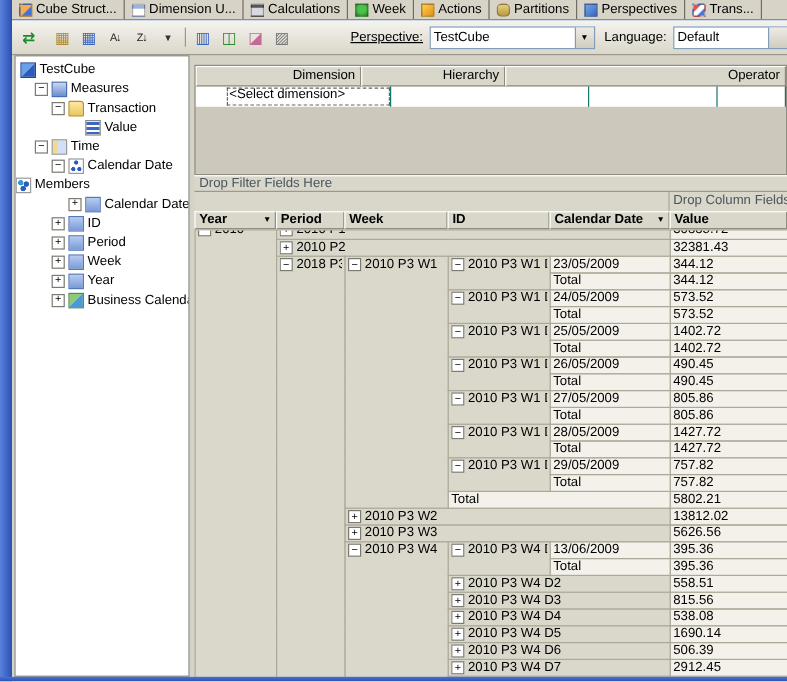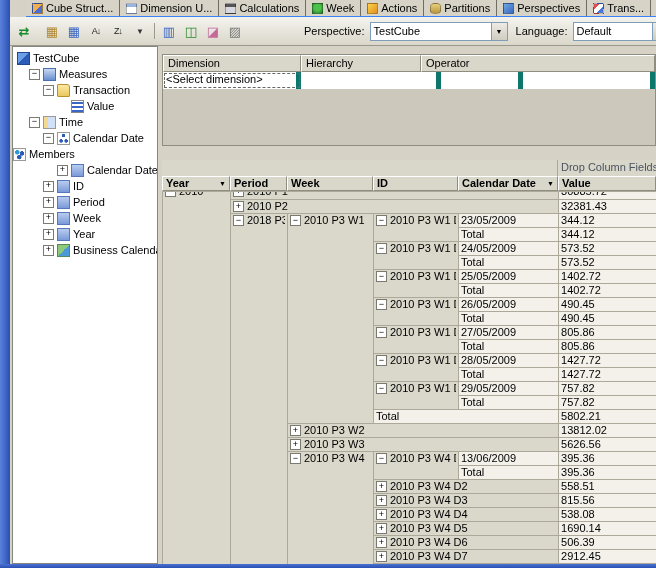--- a/index.html
+++ b/index.html
@@ -1,21 +1,21 @@
 <!DOCTYPE html>
 <html><head>
 <meta charset="utf-8">
 <style>
   html,body{margin:0;padding:0;}
   #app{position:relative;width:656px;height:568px;background:#D6D3C6;font-family:"Liberation Sans","DejaVu Sans",sans-serif;font-size:11px;color:#000;overflow:hidden;}
   
   .left-strip{position:absolute;left:0;top:0;bottom:0;width:10px;background:linear-gradient(90deg,#5A82DC,#2A4FB4);}
   .bottom-strip{position:absolute;left:0;right:0;bottom:0;height:4px;background:linear-gradient(#4A72D0,#2A4FB4);z-index:50;}
   
-  .tabbar{position:absolute;left:10px;top:0;right:0;height:16px;background:#D7D4C7;border-bottom:1px solid #3b82f6;display:flex;overflow:hidden;margin-left:16px;}
+  .tabbar{position:absolute;left:10px;top:0;right:0;height:16px;background:#D7D4C7;border-bottom:1px solid #3b82f6;display:flex;overflow:hidden;}
   .tab{display:flex;align-items:center;gap:3px;padding:0 6px;border-right:1px solid #6F6D63;white-space:nowrap;cursor:default;}
   .ti{width:11px;height:11px;flex:none;border:1px solid rgba(0,0,0,.3);box-sizing:border-box;}
   .ti-cube{background:linear-gradient(135deg,#F0B050 55%,#4A6FD4 55%);}
   .ti-dimension{background:linear-gradient(#9AB4E0 35%,#fff 35%);}
   .ti-calc{background:linear-gradient(#555 30%,#D8D8E0 30%);}
   .ti-kpi{background:radial-gradient(circle at 50% 40%,#4CC24C 45%,#2A7A2A);}
   .ti-actions{background:linear-gradient(135deg,#FFD24A,#E09020);}
   .ti-partitions{background:linear-gradient(#E8D080,#B89840);border-radius:45%/30%;}
   .ti-persp{background:linear-gradient(135deg,#70A8E0,#3A66C4);}
   .ti-trans{background:linear-gradient(135deg,#E05050 33%,#fff 33% 66%,#4A78D8 66%);}
@@ -27,21 +27,21 @@
   .ic{font-size:13px;line-height:13px;}
   .ic-reconnect{color:#1A8A2A;font-weight:bold;}
   .ic-process{color:#B08830;}
   .ic-grid{color:#3A66C4;}
   .ic-sort{font-size:9px;letter-spacing:-1px;color:#222;}
   .ic-filter{font-size:8px;color:#333;}
   .ic-table{color:#3A66C4;}
   .ic-empty{color:#2E8B2E;}
   .ic-clear{color:#C46A9A;}
   .ic-design{color:#777;}
-  .tlabel{margin-left:58px;white-space:nowrap;}
+  .tlabel{margin-left:46px;white-space:nowrap;text-decoration:underline;}
   .tlabel2{margin-left:8px;white-space:nowrap;}
   .combo{display:flex;align-items:center;height:19px;background:#fff;border:1px solid #7F9DB9;box-sizing:border-box;margin-left:5px;flex:none;}
   .combo .ctxt{flex:1;padding-left:3px;white-space:nowrap;overflow:hidden;}
   .combo .cbtn{width:16px;height:100%;background:linear-gradient(#EDEBE4,#CFCCC0);border-left:1px solid #7F9DB9;display:flex;align-items:center;justify-content:center;font-size:7px;box-sizing:border-box;}
   .combo-persp{width:138px;}
   .combo-lang{width:96px;}
   
   .tree{position:absolute;left:12px;top:46px;width:146px;bottom:4px;background:#fff;border:1px solid #848681;box-sizing:border-box;overflow:hidden;padding-top:3px;}
   .trow{height:16px;display:flex;align-items:center;gap:3px;white-space:nowrap;cursor:default;}
   .tbox,.eb{width:9px;height:9px;border:1px solid #7B7A70;background:#fff;display:inline-flex;align-items:center;justify-content:center;font-size:9px;line-height:9px;flex:none;box-sizing:content-box;}
@@ -54,24 +54,24 @@
   .tic-value{background:repeating-linear-gradient(0deg,#3A66C4 0 2px,#fff 2px 4px);border:1px solid #888;}
   .tic-dim{background:linear-gradient(90deg,#F6D990 40%,#CFE0F8 40%);border:1px solid #999;}
   .tic-hier{background:radial-gradient(circle at 50% 22%,#2D5BB8 1.5px,transparent 2px),radial-gradient(circle at 28% 72%,#2D5BB8 1.5px,transparent 2px),radial-gradient(circle at 74% 72%,#2D5BB8 1.5px,transparent 2px),#fff;border:1px solid #999;}
   .tic-members{background:radial-gradient(circle at 30% 30%,#2D9BD8 2px,transparent 2.5px),radial-gradient(circle at 72% 40%,#2D5BB8 2px,transparent 2.5px),radial-gradient(circle at 48% 74%,#2D5BB8 2px,transparent 2.5px),#fff;border:1px solid #999;}
   .tic-attr{background:linear-gradient(#B8CCF0,#7A9AD8);border:1px solid #5578B8;}
   .tic-bizcal{background:linear-gradient(135deg,#8EC87A 50%,#4A9AD8 50%);border:1px solid #55885A;}
   
   .rpane{position:absolute;left:162px;top:46px;right:0;bottom:4px;}
   .fg{position:absolute;left:0;top:8px;width:494px;height:92px;background:#CCC9BC;border:1px solid #8F8D80;box-sizing:border-box;overflow:hidden;}
   .fg-hdr{display:flex;height:17px;}
-  .fg-h{background:#D9D6CA;border:1px solid;border-color:#FFF #8F8D80 #8F8D80 #FFF;padding:1px 4px;box-sizing:border-box;white-space:nowrap;overflow:hidden;flex:none;}
+  .fg-h{background:#D9D6CA;border:1px solid;border-color:#FFF #8F8D80 #8F8D80 #FFF;padding:1px 4px;box-sizing:border-box;white-space:nowrap;overflow:hidden;flex:none;text-align:right;}
   .fg-h:last-child{flex:1;}
   .fg-row{display:flex;height:17px;background:#fff;}
-  .fg-c{box-sizing:border-box;border-right:5px solid #0f766e;padding:1px 3px;white-space:nowrap;overflow:hidden;flex:none;}
+  .fg-c{box-sizing:border-box;border-right:1px solid #0f766e;padding:1px 3px;white-space:nowrap;overflow:hidden;flex:none;margin-left:25px;}
   .fg-sel{outline:1px dashed #666;outline-offset:-2px;}
   .dfb{position:absolute;left:0;top:100px;width:494px;height:14px;background:#D9D6CA;border-top:1px solid #fff;border-bottom:1px solid #9B998C;box-sizing:border-box;color:#4A5560;padding-left:4px;line-height:12px;white-space:nowrap;overflow:hidden;}
   .dcs{position:absolute;left:0;top:114px;width:494px;height:16px;background:#D9D6CA;display:flex;box-sizing:border-box;}
   .dcs-spacer{width:396px;border-right:1px solid #ABA89B;box-sizing:border-box;flex:none;}
   .dcs-txt{flex:1;color:#4A5560;line-height:15px;padding-left:3px;white-space:nowrap;overflow:hidden;}
   .phdr{position:absolute;left:0;top:130px;width:494px;height:15px;display:flex;}
   .ph{background:#D9D6CA;border:1px solid;border-color:#FFF #8F8D80 #8F8D80 #FFF;box-sizing:border-box;padding:0 3px;font-weight:bold;line-height:13px;display:flex;align-items:center;flex:none;white-space:nowrap;overflow:hidden;}
   .ph .arr{margin-left:auto;font-size:7px;}
   .pbody{position:absolute;left:0;top:145px;width:494px;bottom:0;overflow:hidden;background:#CCC9BC;}
   table.pt{border-collapse:collapse;table-layout:fixed;width:494px;}
@@ -244,20 +244,21 @@
         <div class="fg-h" style="width:82px">Operator</div>
       </div>
       <div class="fg-row">
         <div class="fg-c fg-sel" style="width:138px">&lt;Select dimension&gt;</div>
         <div class="fg-c" style="width:140px"></div>
         <div class="fg-c" style="width:82px"></div>
         <div class="fg-c" style="flex:1"></div>
       </div>
     </div>
 
+    <div class="dfb">Drop Filter Fields Here</div>
 
     <div class="dcs">
       <div class="dcs-spacer"></div>
       <div class="dcs-txt">Drop Column Fields Here</div>
     </div>
 
     <div class="phdr">
       <div class="ph" style="width:68px">
           <span>Year</span>
           <span class="arr">▼</span>

